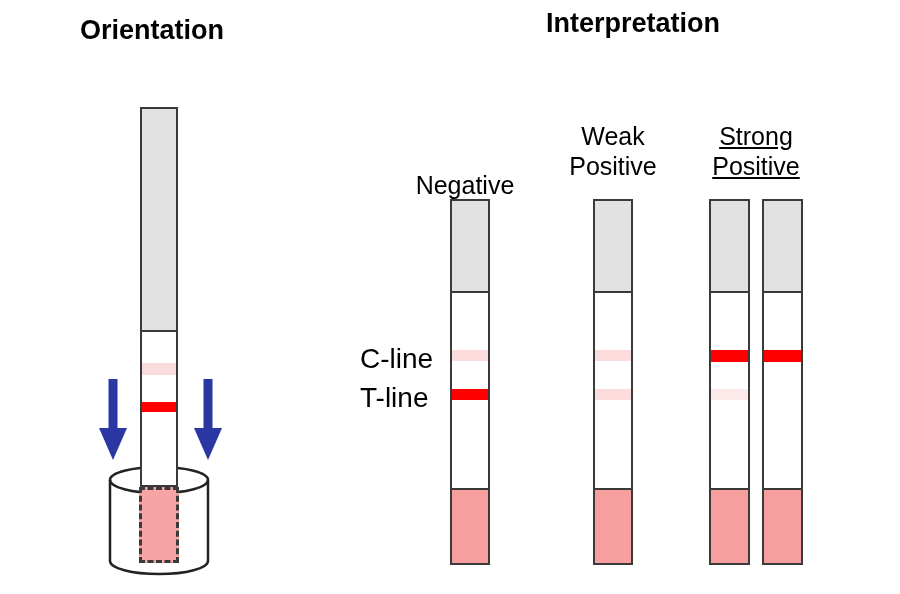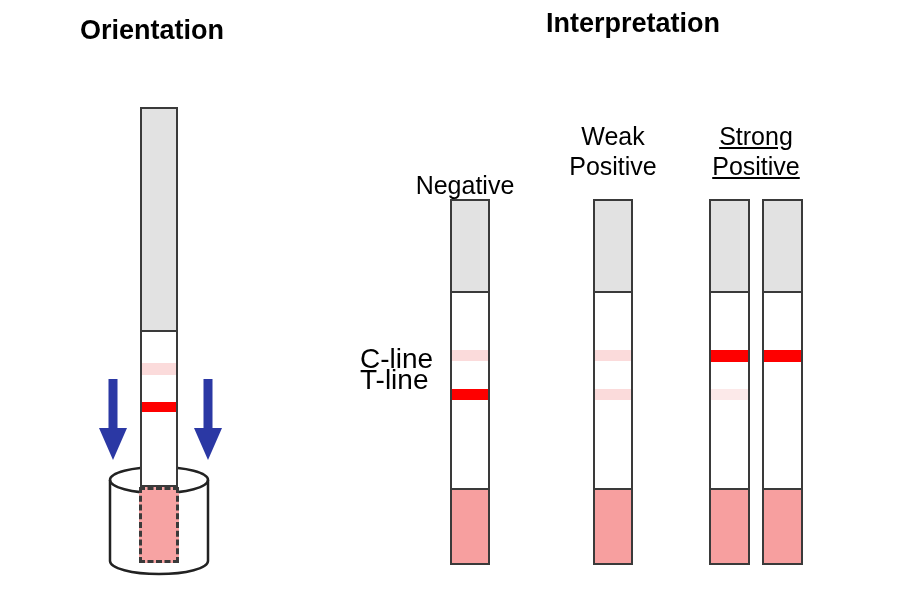--- a/index.html
+++ b/index.html
@@ -61,21 +61,21 @@
   <polygon points="0,49 28,49 14,81" fill="#2B38A4"></polygon>
 </svg>
 
 <div class="abs title" style="left:500px;top:8px;width:220px;text-align:right;">Interpretation</div>
 
 <div class="abs col-label" style="left:400px;top:150px;width:130px;margin-top:20px;">Negative</div>
 <div class="abs col-label" style="left:558px;top:121px;width:110px;">Weak Positive</div>
 <div class="abs col-label" style="left:699px;top:121px;width:114px;text-decoration:underline;">Strong Positive</div>
 
 <div class="abs row-label" style="left:360px;top:343px;width:88px;">C-line</div>
-<div class="abs row-label" style="left:360px;top:364px;width:88px;">T-line</div>
+<div class="abs row-label" style="left:360px;top:382px;width:88px;">T-line</div>
 
 <div class="strip" style="left:450px;top:199px;width:40px;height:366px;">
   <div class="pad-top" style="height:92px;"></div>
   <div class="band" style="top: 149px; height: 11px; background: rgb(251, 219, 219);"></div>
   <div class="band" style="top: 188px; height: 11px; background: rgb(254, 0, 0);"></div>
   <div class="pad-bottom" style="height:75px;"></div>
 </div>
 
 <div class="strip" style="left:593px;top:199px;width:40px;height:366px;">
   <div class="pad-top" style="height:92px;"></div>

